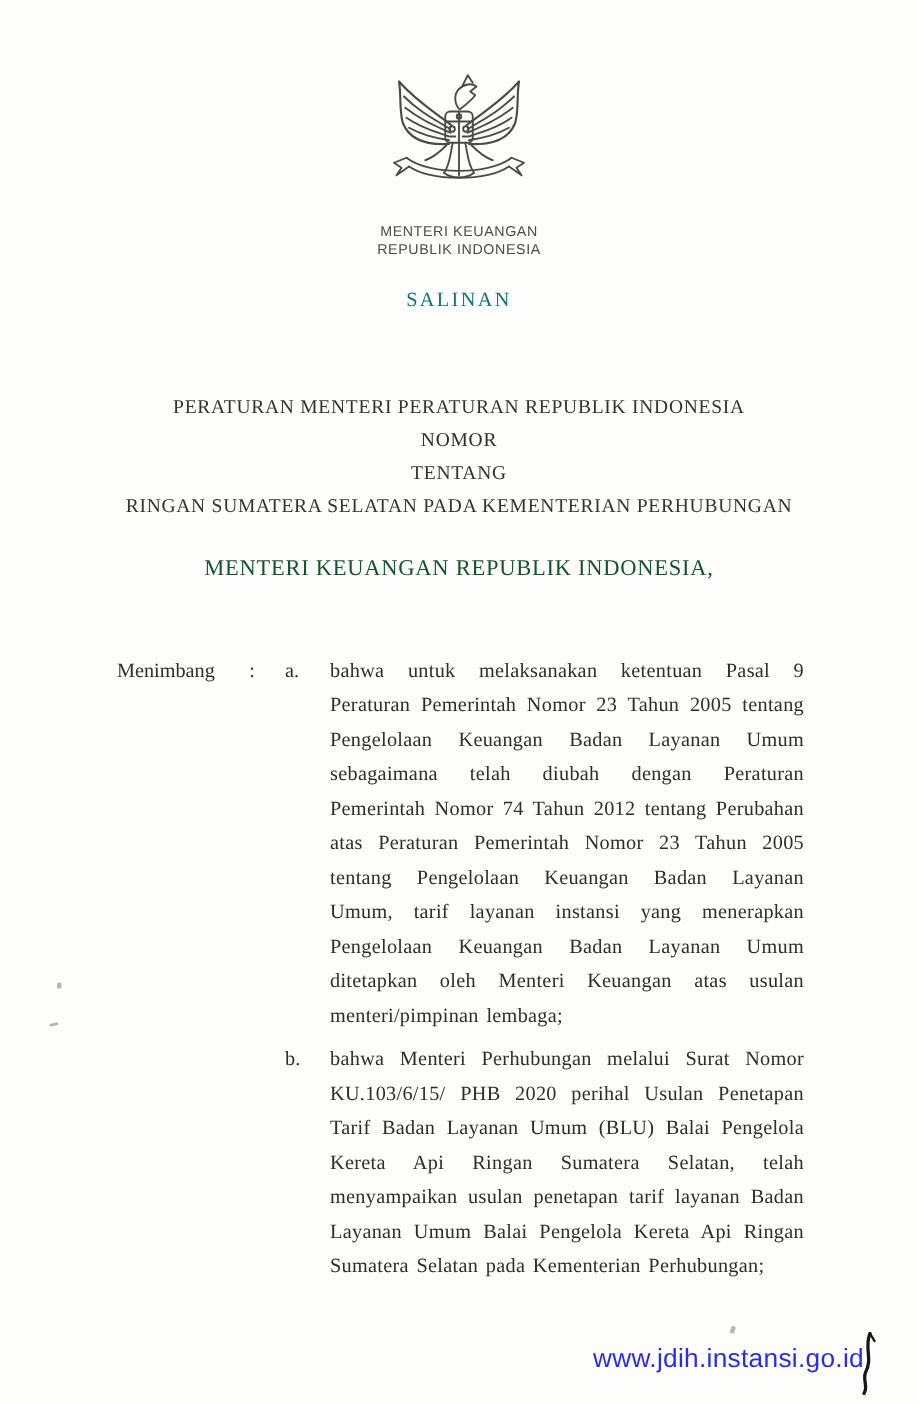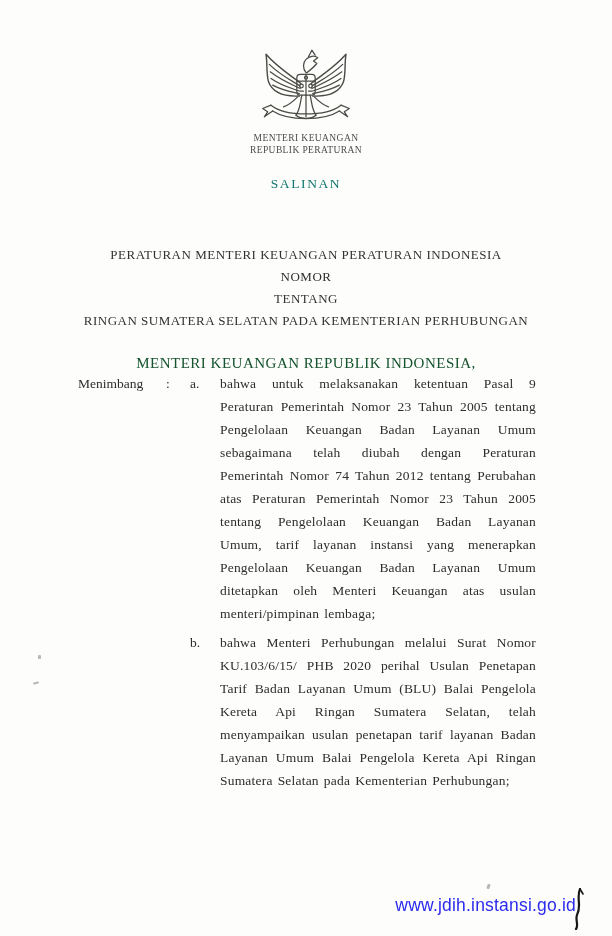--- a/index.html
+++ b/index.html
@@ -11,22 +11,22 @@
     color:#2e2d2b;
     font-family:"Liberation Serif", serif;
     overflow:hidden;
     box-shadow:0 0 4px rgba(0,0,0,.25);
   }
 
   
   .letterhead { padding-top:44px; text-align:center; }
   .emblem { display:block; margin:0 auto; }
   .ministry {
-    margin-top:5px;
-    font-family:Liberation Serif, serif;
+    margin-top:21px;
+    font-family:Liberation Sans, sans-serif;
     font-size:9.5px; line-height:11.5px;
     letter-spacing:.4px; color:#4c4b49;
   }
   .salinan {
     margin-top:20px;
     font-size:13.5px; font-weight:normal;
     letter-spacing:1.6px; color:#0f766e;
   }
 
   
@@ -42,20 +42,21 @@
   .nomor-value {
     font-family:"Liberation Mono","DejaVu Sans Mono",monospace;
     font-size:12.5px; letter-spacing:0;
   }
 
   .invocation { margin-top:17px; text-align:center; font-size:13px; letter-spacing:.5px; color:#33322f; }
   .issuer     { margin-top:23px; text-align:center; font-size:15px; letter-spacing:.5px; color:#14532d; }
 
   
   .considerations {
+    margin-top:47px;
     padding:0 76px 0 78px;
     display:flex; align-items:flex-start;
     font-size:13.5px; line-height:23px;
   }
   .c-label { width:84px; flex:0 0 84px; }
   .c-colon { width:12px; flex:0 0 12px; text-align:center; margin-right:16px; }
   .c-items { flex:1; }
   .c-item  { display:flex; align-items:flex-start; margin-bottom:6px; }
   .c-marker { width:30px; flex:0 0 30px; }
   .c-text  {
@@ -112,27 +113,27 @@
       <path d="M48 85 C54 90 66 90 72 85"></path>
       <path d="M50 63 C44 69 39 73 33 75"></path>
       <path d="M70 63 C76 69 81 73 87 75"></path>
       <path d="M18 73 C36 87 84 87 102 73"></path>
       <path d="M20 80 C38 92 82 92 100 80"></path>
       <path d="M18 73 L8 77 L14 81 L10 87 L20 80"></path>
       <path d="M102 73 L112 77 L106 81 L110 87 L100 80"></path>
     </svg>
     <div class="ministry">
       <div>MENTERI KEUANGAN</div>
-      <div>REPUBLIK PERATURAN</div>
+      <div>REPUBLIK INDONESIA</div>
     </div>
     <div class="salinan">SALINAN</div>
   </div>
 
   <div class="title-block">
-    <div class="t-line">PERATURAN MENTERI KEUANGAN PERATURAN INDONESIA</div>
+    <div class="t-line">PERATURAN MENTERI PERATURAN REPUBLIK INDONESIA</div>
     <div class="nomor-line">
       <span>NOMOR</span>
     </div>
     <div class="t-line">TENTANG</div>
     <div class="t-line">RINGAN SUMATERA SELATAN PADA KEMENTERIAN PERHUBUNGAN</div>
   </div>
 
   <div class="issuer">MENTERI KEUANGAN REPUBLIK INDONESIA,</div>
 
   <div class="considerations">

